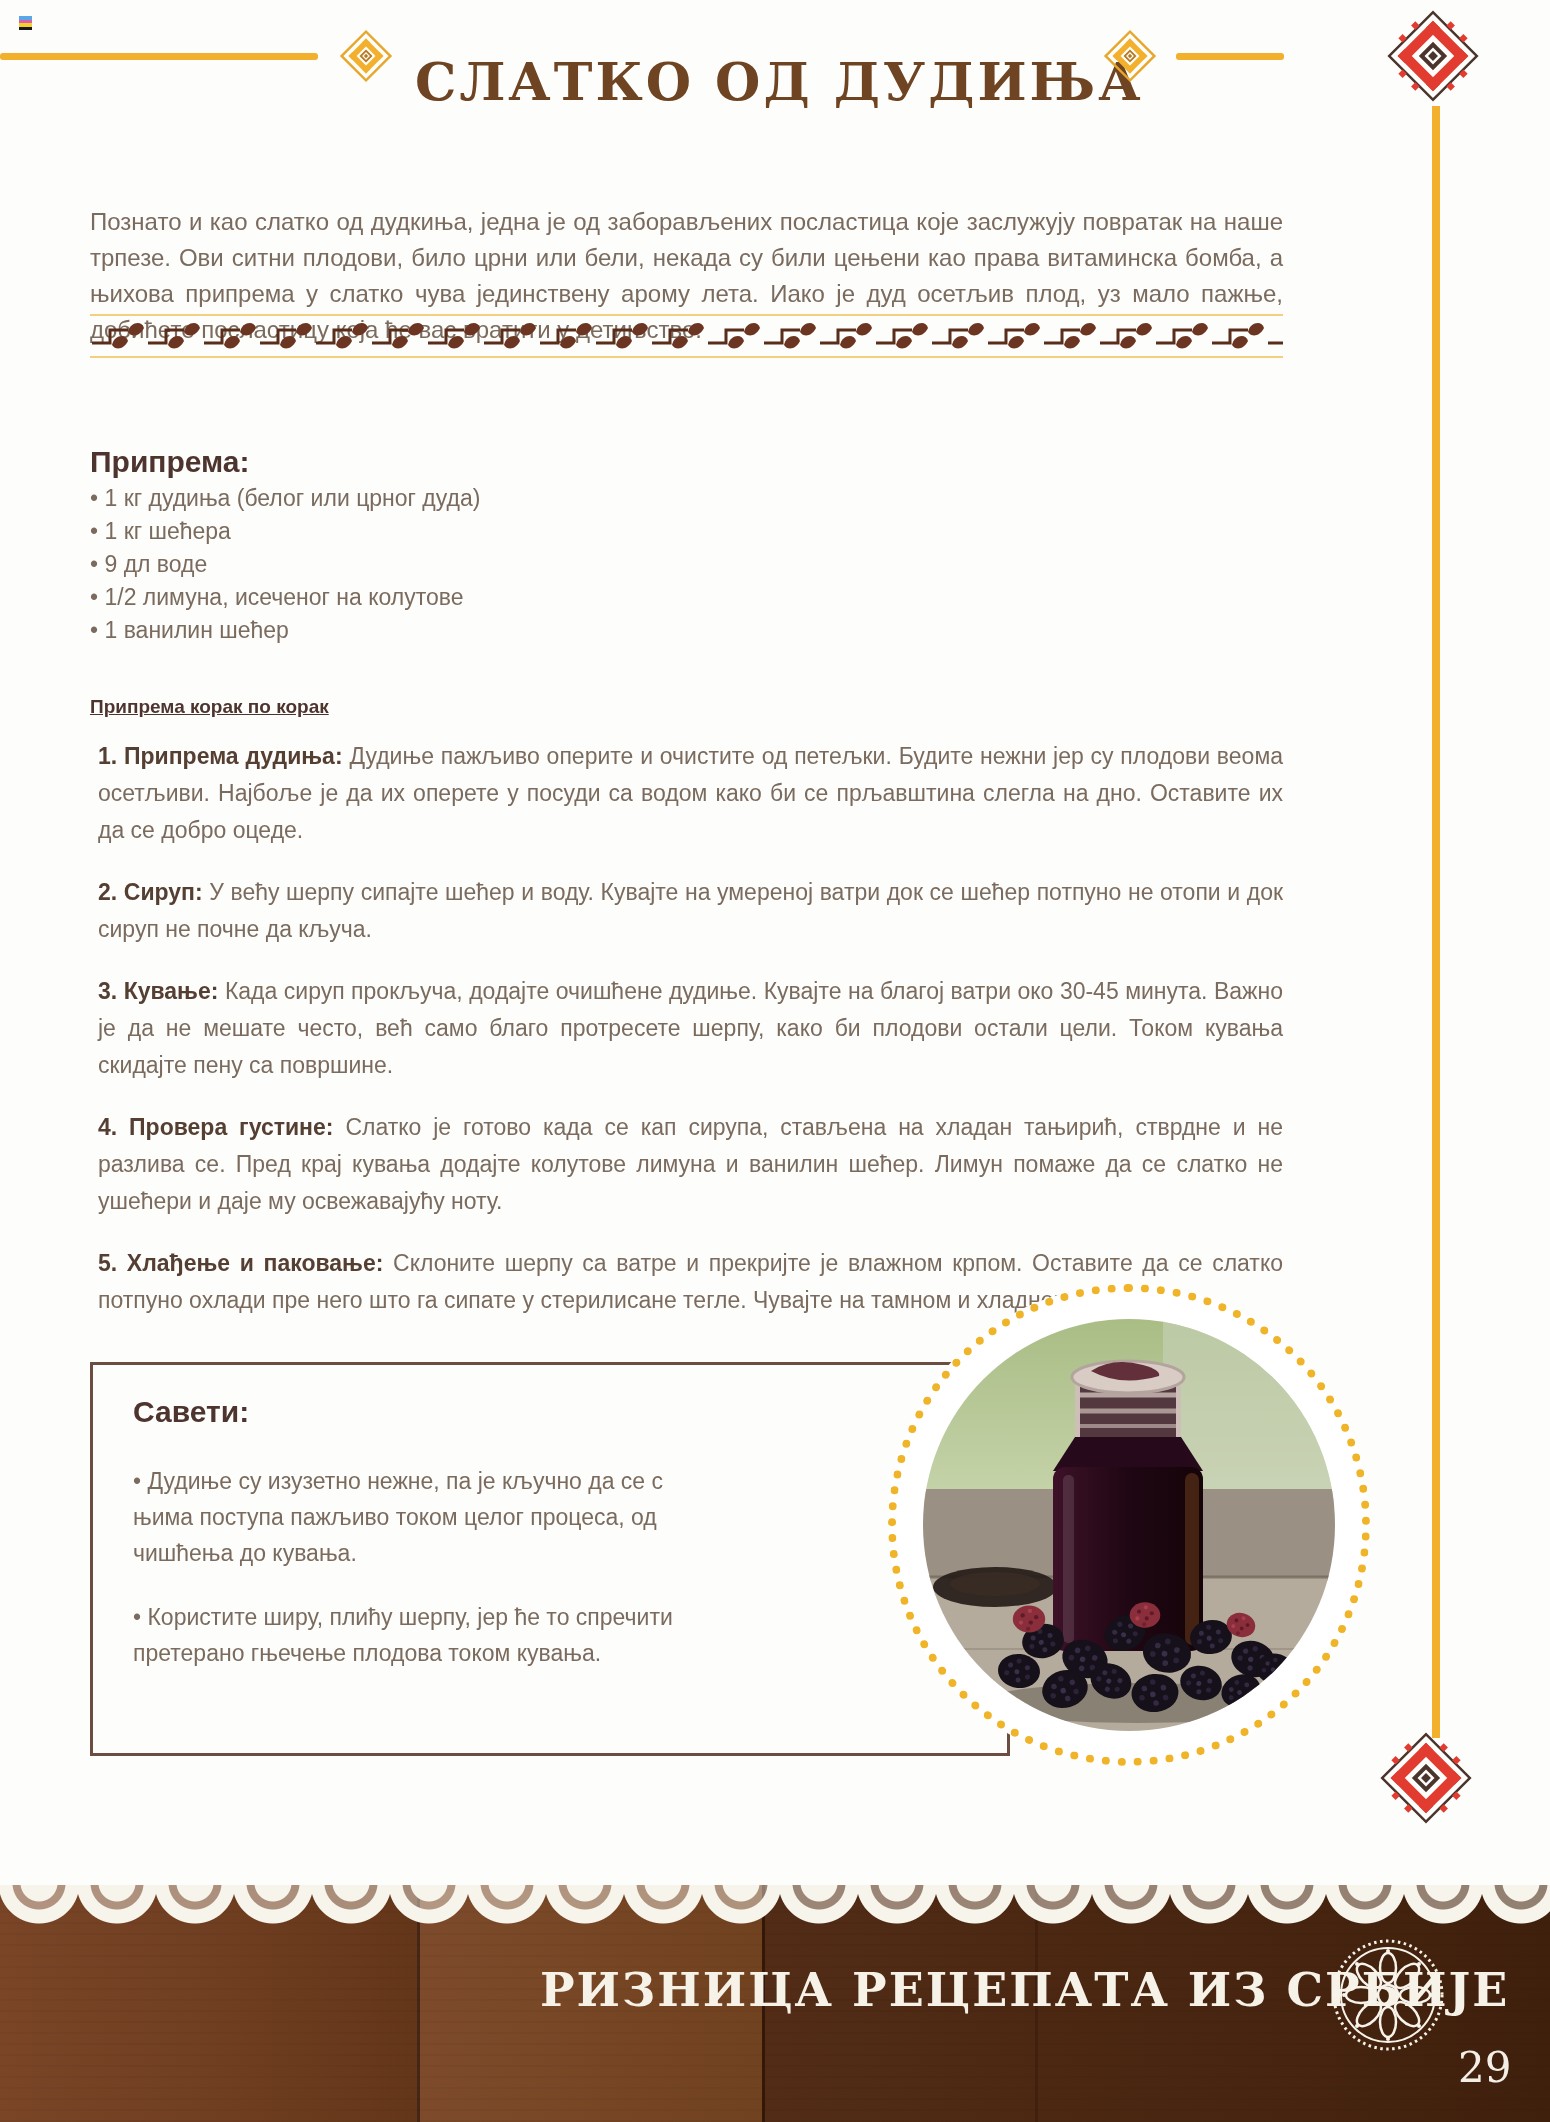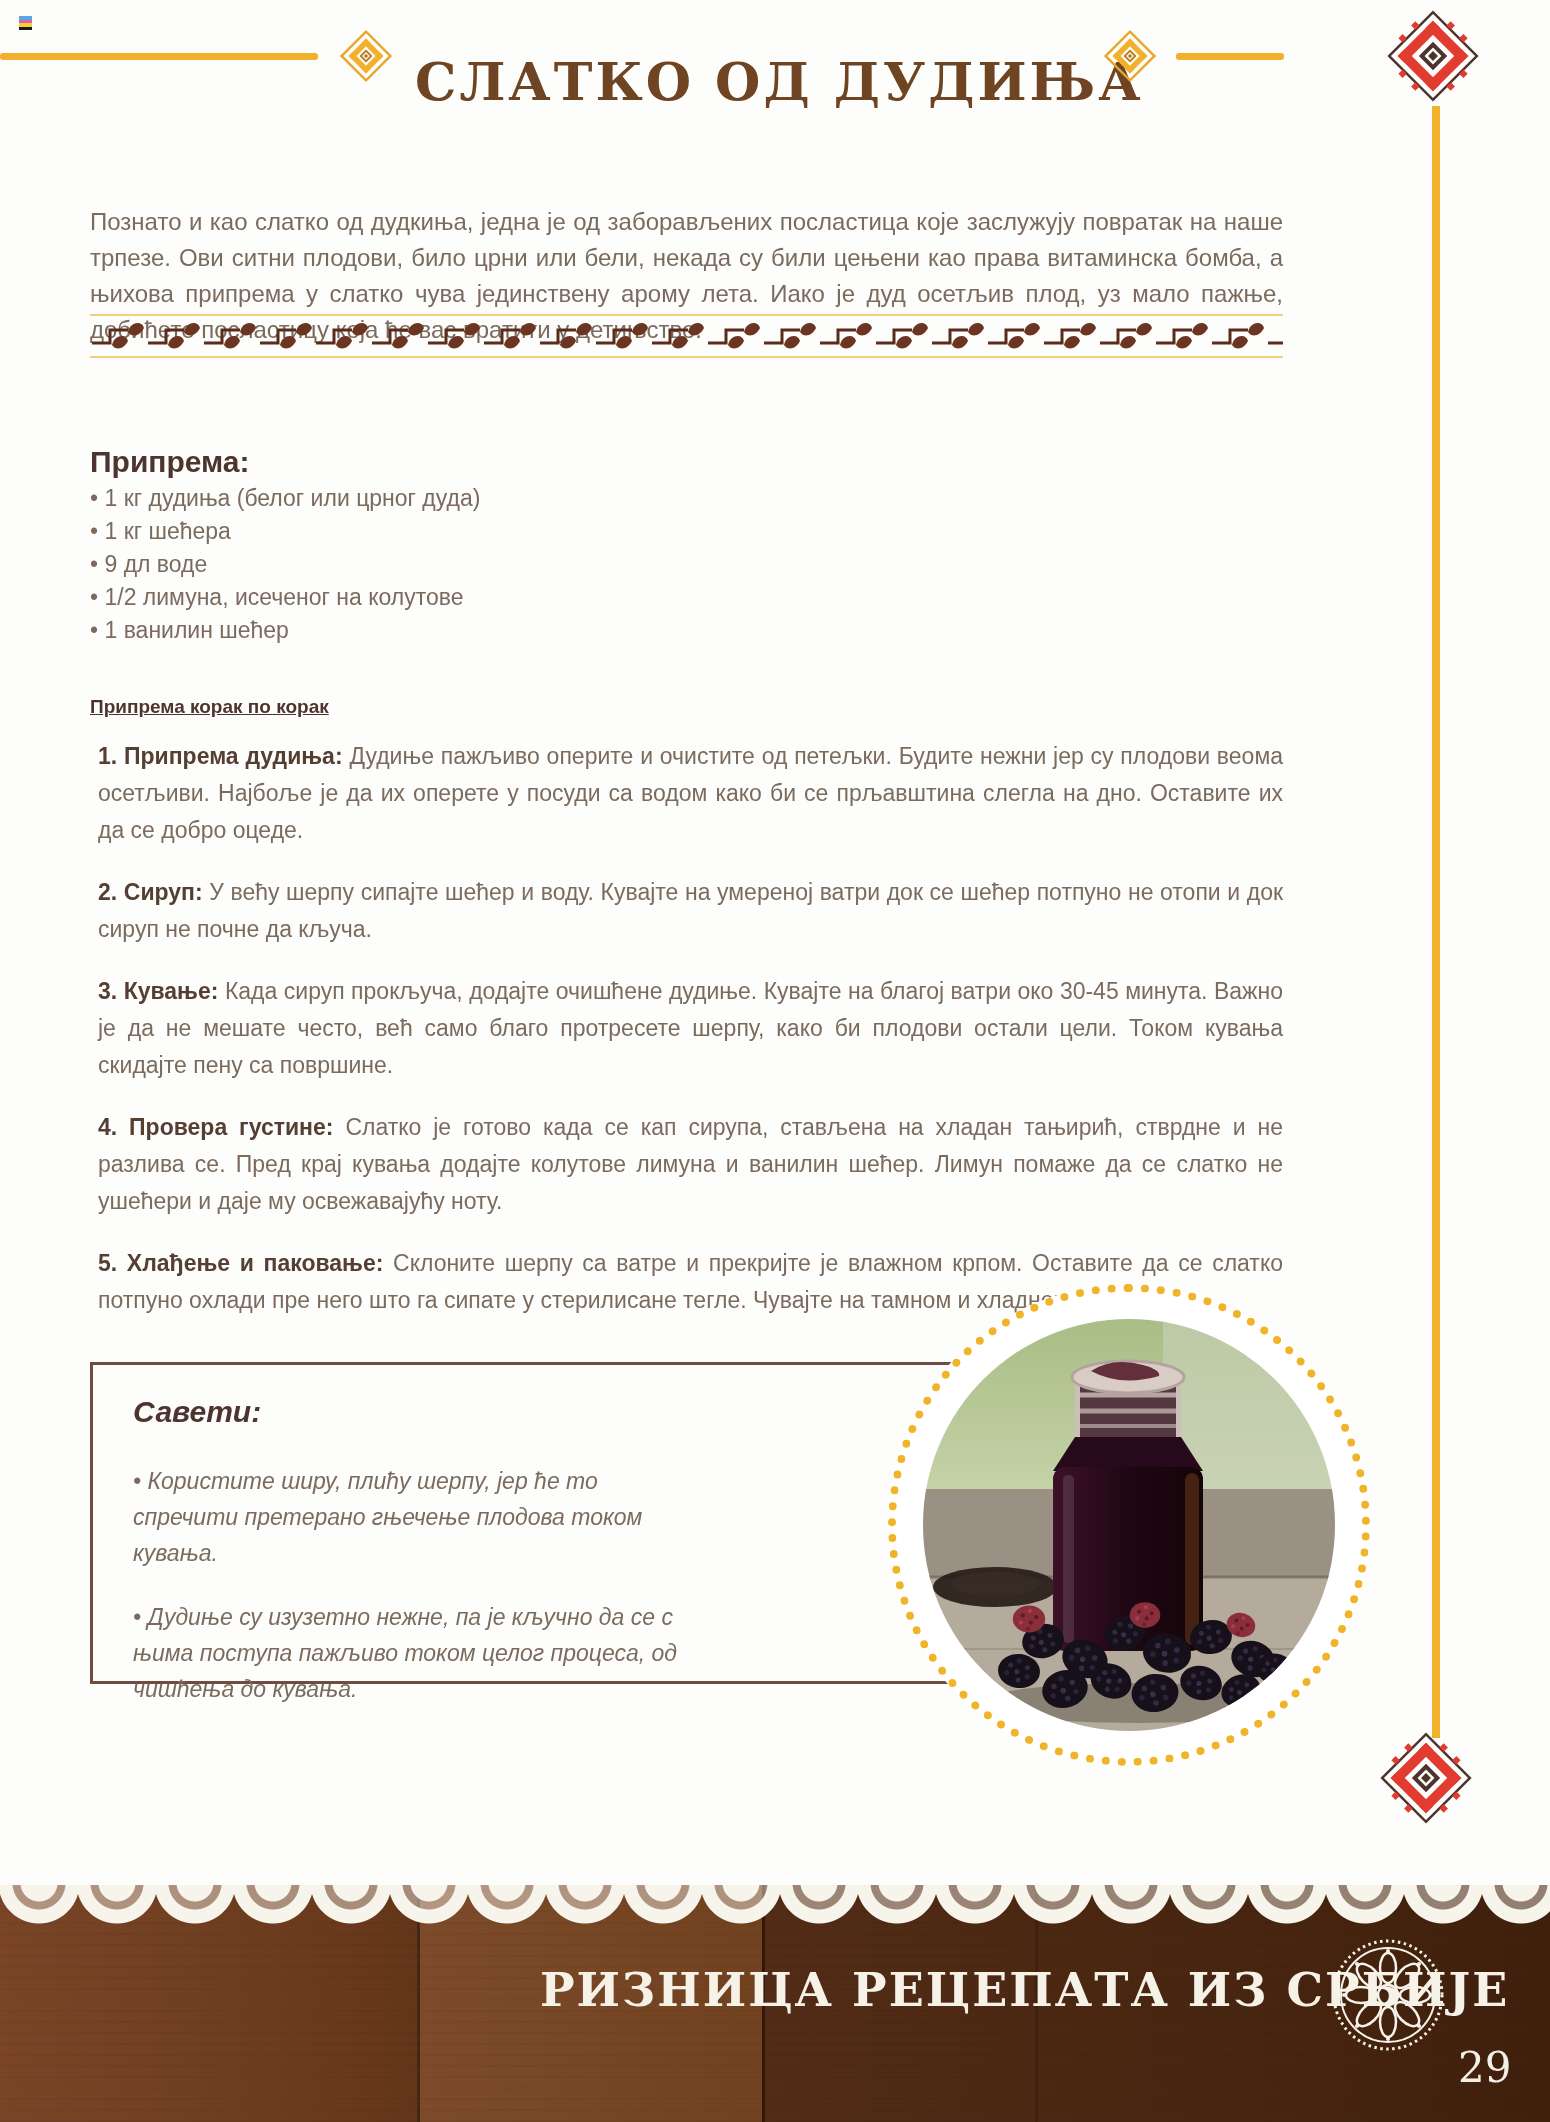--- a/index.html
+++ b/index.html
@@ -34,22 +34,22 @@
   .sec-heading{font-weight:bold;font-size:30px;color:#4e342e;}
   .ingredients-heading{top:420px;}
   .ingredients-list{top:482px;list-style:none;margin:0;padding:0;font-size:23px;line-height:33px;}
   .ingredients-list li::before{content:"• ";color:#7b6b5e;}
   .prep-heading{top:680px;font-size:19px;text-decoration:underline;}
   .steps{top:738px;}
   .step{margin:0 0 25px 8px;font-size:23px;line-height:37px;text-align:justify;}
   .step b{color:#553f33;}
   
   .tips-box{
-    position:absolute;left:90px;top:1362px;width:920px;height:322px;
-    border:3px solid #6d4c41;box-sizing:border-box;padding:30px 0 0 40px;z-index:1;font-style:italic;
+    position:absolute;left:90px;top:1362px;width:920px;height:394px;
+    border:3px solid #6d4c41;box-sizing:border-box;padding:30px 0 0 40px;z-index:1;
   }
   .tips-box .sec-heading{margin:0 0 34px 0;}
   .tip{width:565px;font-size:23px;line-height:36px;margin:0 0 28px 0;}
   .tip::before{content:"• ";}
   
   .photo-ring{
     position:absolute;left:888px;top:1284px;width:482px;height:482px;box-sizing:border-box;
     border:8px dotted #f0b429;border-radius:50%;background:#ffffff;z-index:2;
   }
   .photo{
@@ -205,22 +205,22 @@
   <div class="col steps">
     <p class="step"><b>1. Припрема дудиња:</b> <span>Дудиње пажљиво оперите и очистите од петељки. Будите нежни јер су плодови веома осетљиви. Најбоље је да их оперете у посуди са водом како би се прљавштина слегла на дно. Оставите их да се добро оцеде.</span></p>
     <p class="step"><b>2. Сируп:</b> <span>У већу шерпу сипајте шећер и воду. Кувајте на умереној ватри док се шећер потпуно не отопи и док сируп не почне да кључа.</span></p>
     <p class="step"><b>3. Кување:</b> <span>Када сируп прокључа, додајте очишћене дудиње. Кувајте на благој ватри око 30-45 минута. Важно је да не мешате често, већ само благо протресете шерпу, како би плодови остали цели. Током кувања скидајте пену са површине.</span></p>
     <p class="step"><b>4. Провера густине:</b> <span>Слатко је готово када се кап сирупа, стављена на хладан тањирић, стврдне и не разлива се. Пред крај кувања додајте колутове лимуна и ванилин шећер. Лимун помаже да се слатко не ушећери и даје му освежавајућу ноту.</span></p>
     <p class="step"><b>5. Хлађење и паковање:</b> <span>Склоните шерпу са ватре и прекријте је влажном крпом. Оставите да се слатко потпуно охлади пре него што га сипате у стерилисане тегле. Чувајте на тамном и хладном месту.</span></p>
   </div>
 
   <div class="tips-box">
     <h2 class="sec-heading">Савети:</h2>
+    <p class="tip">Дудиње су изузетно нежне, па је кључно да се с њима поступа пажљиво током целог процеса, од чишћења до кувања.</p>
     <p class="tip">Користите ширу, плићу шерпу, јер ће то спречити претерано гњечење плодова током кувања.</p>
-    <p class="tip">Дудиње су изузетно нежне, па је кључно да се с њима поступа пажљиво током целог процеса, од чишћења до кувања.</p>
   </div>
 
   <div class="photo-ring">
     <div class="photo">
       <svg width="412" height="412" viewBox="0 0 412 412">
         <defs>
           <linearGradient id="grass" x1="0" y1="0" x2="0" y2="1">
             <stop offset="0" stop-color="#a9bd85"></stop>
               <stop offset="1" stop-color="#c7d4ab"></stop>
           </linearGradient>

